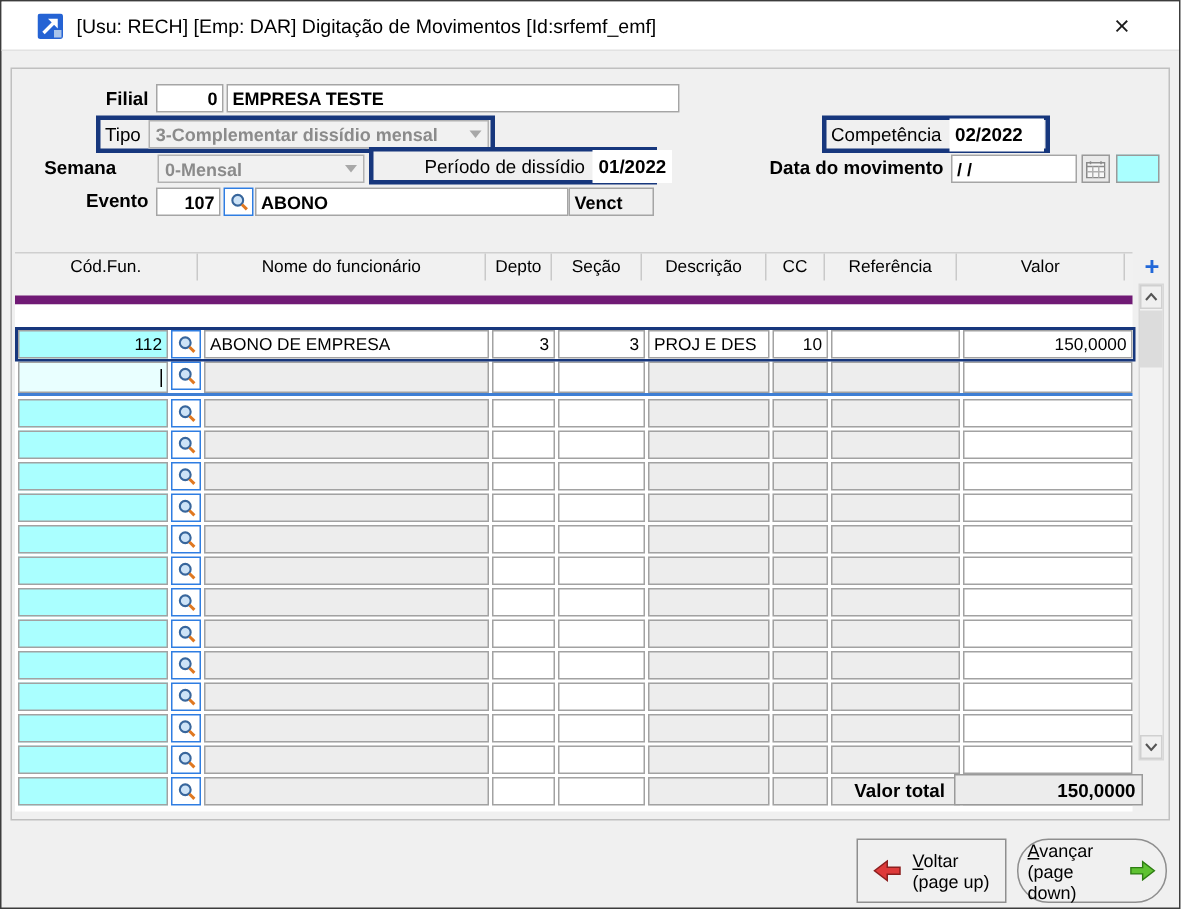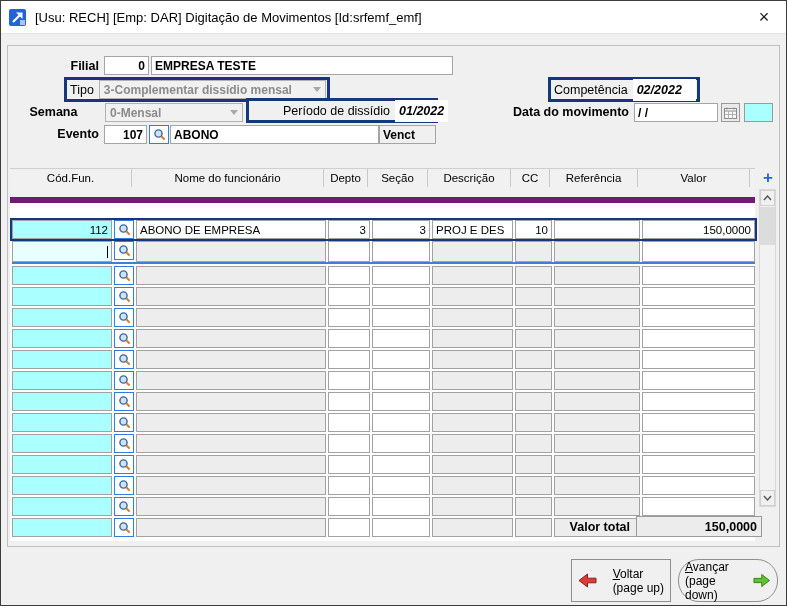--- a/index.html
+++ b/index.html
@@ -1,32 +1,32 @@
 <!DOCTYPE html>
 <html><head>
 <meta charset="utf-8">
 <style>
   html,body{margin:0;padding:0;background:#9a9a9a;font-family:"Liberation Sans",sans-serif;}
   .window{position:relative;width:785px;height:604px;background:#f0f0f0;border:1px solid #3c3c3c;overflow:hidden;}
   
-  .titlebar{position:absolute;left:0;top:0;width:100%;height:33px;background:#ffffff;border-bottom:1px solid #e2e2e2;display:flex;align-items:center;padding:0 8px;box-sizing:border-box;}
+  .titlebar{position:absolute;left:0;top:0;width:100%;height:33px;background:#ffffff;border-bottom:1px solid #e2e2e2;display:flex;align-items:center;padding:0 24px;box-sizing:border-box;}
   .app-icon{width:17px;height:17px;margin-right:9px;flex:0 0 auto;}
   .title-text{font-size:13px;color:#000;}
   .close-btn{margin-left:auto;width:28px;height:26px;border:none;background:transparent;font-size:18px;line-height:18px;color:#1a1a1a;cursor:pointer;font-family:"Liberation Sans",sans-serif;}
   
   .panel{position:absolute;left:6px;top:44px;width:773px;height:502px;background:#f0f0f0;border:1px solid #c0c0c0;box-sizing:border-box;}
   .lbl{position:absolute;font-size:12.5px;font-weight:bold;color:#000;white-space:nowrap;}
   .lbl.rcol{width:91px;text-align:right;}
   .fld{position:absolute;height:19px;border:1px solid #a5a5a5;background:#fff;box-sizing:border-box;display:flex;align-items:center;padding:0 3px;font-size:12px;font-weight:bold;color:#000;white-space:nowrap;overflow:hidden;}
   .fld.rj{justify-content:flex-end;}
   .navybox{position:absolute;border:3px solid #17377d;background:#f0f0f0;box-sizing:border-box;display:flex;align-items:center;padding:0 1px;}
   .navybox .blbl{font-size:12.5px;font-weight:normal;margin:0 5px 0 2px;white-space:nowrap;}
   .selbox{height:19px;border:1px solid #b2b2b2;background:#f1f1f1;color:#8b8b8b;font-size:12px;font-weight:bold;display:flex;align-items:center;padding:0 4px;box-sizing:border-box;white-space:nowrap;overflow:hidden;}
   .selbox .chev{margin-left:auto;width:0;height:0;border-left:4px solid transparent;border-right:4px solid transparent;border-top:5px solid #a8a8a8;}
-  .wval{height:22px;background:#fff;display:flex;align-items:center;padding:0 4px;font-size:12.5px;font-weight:bold;box-sizing:border-box;font-style:italic;}
+  .wval{height:22px;background:#fff;display:flex;align-items:center;padding:0 4px;font-size:12.5px;font-weight:bold;box-sizing:border-box;}
   .mini-btn{position:absolute;width:19px;height:19px;border:1px solid #9a9a9a;background:#eaeaea;box-sizing:border-box;display:flex;align-items:center;justify-content:center;padding:0;cursor:pointer;}
   .cyanbox{position:absolute;width:29px;height:19px;background:#aaffff;border:1px solid #9a9a9a;box-sizing:border-box;}
   .lookup{width:20px;height:19px;border:1px solid #2f7de1;background:#fff;box-sizing:border-box;display:flex;align-items:center;justify-content:center;padding:0;cursor:pointer;flex:0 0 auto;}
   
   .tablewrap{position:absolute;left:2px;top:122px;width:769px;}
   .ghead{display:flex;width:745px;height:35px;background:#f1f1f1;border-top:1px solid #cfcfcf;border-bottom:6px solid #701a75;box-sizing:border-box;align-items:flex-start;}
   .hcell{height:18px;line-height:18px;text-align:center;font-size:11.5px;color:#000;border-right:1px solid #c9c9c9;box-sizing:border-box;flex:0 0 auto;overflow:hidden;white-space:nowrap;}
   .add-btn{position:absolute;right:2px;top:0;width:18px;height:19px;border:none;background:transparent;color:#2268d8;font-size:17px;font-weight:bold;line-height:17px;padding:0;cursor:pointer;font-family:"Liberation Sans",sans-serif;}
   .gbody{width:745px;background:#fff;padding:17px 0 2px 2px;box-sizing:border-box;}
   .row{display:flex;height:19px;margin-bottom:2px;align-items:stretch;position:relative;}
@@ -48,21 +48,21 @@
   .row.active .cod::after{content:"";width:1px;height:12px;background:#000;margin-left:1px;}
   
   .vscroll{position:absolute;right:3px;top:21px;width:17px;height:318px;background:#f2f2f2;border:1px solid #d8d8d8;box-sizing:border-box;}
   .sbtn{position:absolute;left:0;width:15px;height:16px;background:#f0f0f0;border:1px solid #d0d0d0;box-sizing:border-box;display:flex;align-items:center;justify-content:center;padding:0;cursor:pointer;}
   .sbtn.up{top:0;}
   .sbtn.down{bottom:0;}
   .sthumb{position:absolute;left:0;top:17px;width:15px;height:38px;background:#dcdcdc;}
   
   .totalfld{position:absolute;left:628px;top:470px;width:126px;height:21px;border:1px solid #9a9a9a;background:#ececec;box-sizing:border-box;display:flex;align-items:center;justify-content:flex-end;padding:0 4px;font-size:12.5px;font-weight:bold;}
   
-  .navbtn{position:absolute;top:558px;width:100px;height:43px;background:#f0f0f0;border:1px solid #8f8f8f;box-sizing:border-box;display:flex;align-items:center;justify-content:space-between;gap:7px;cursor:pointer;font-family:"Liberation Sans",sans-serif;}
+  .navbtn{position:absolute;top:558px;width:100px;height:43px;background:#f0f0f0;border:1px solid #8f8f8f;box-sizing:border-box;display:flex;align-items:center;justify-content:center;gap:7px;cursor:pointer;font-family:"Liberation Sans",sans-serif;}
   .navbtn .txt{font-size:12px;color:#000;text-align:left;line-height:14px;}
   .bl1{display:block;}
   .bl1::first-letter{text-decoration:underline;}
   .bl2{display:block;}
 </style>
 </head>
 <body>
 
 <div class="window">
 

